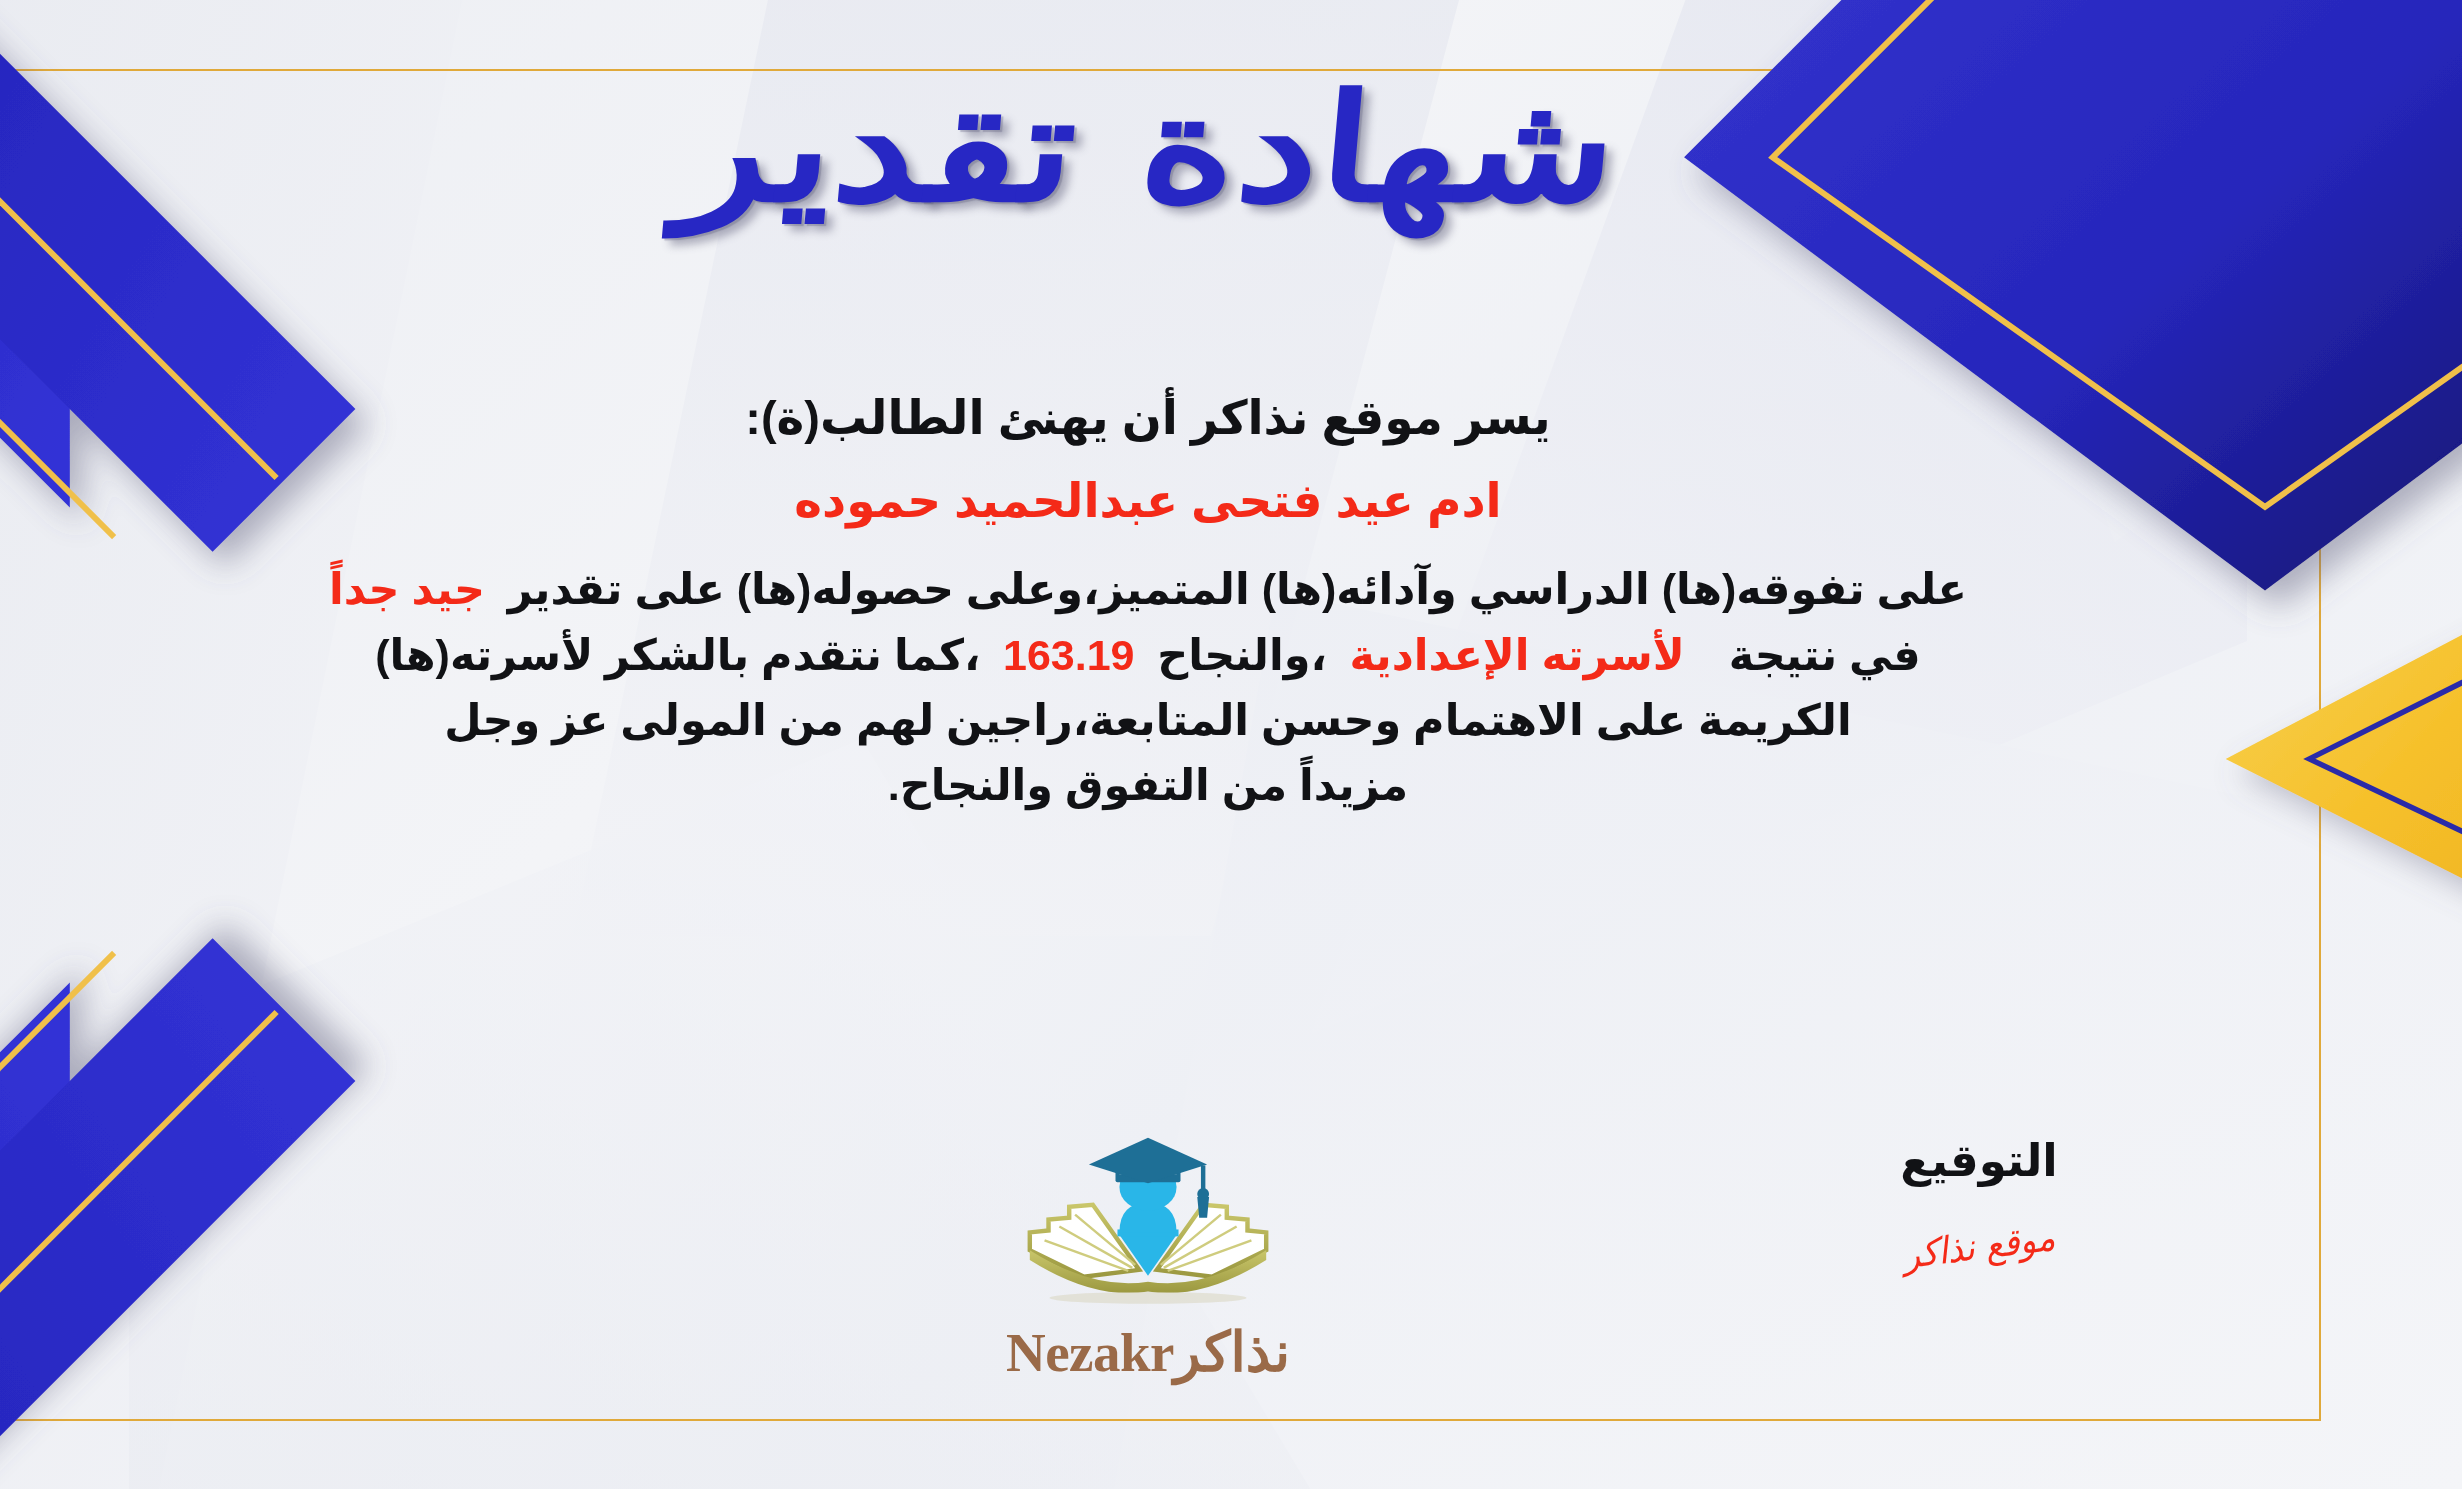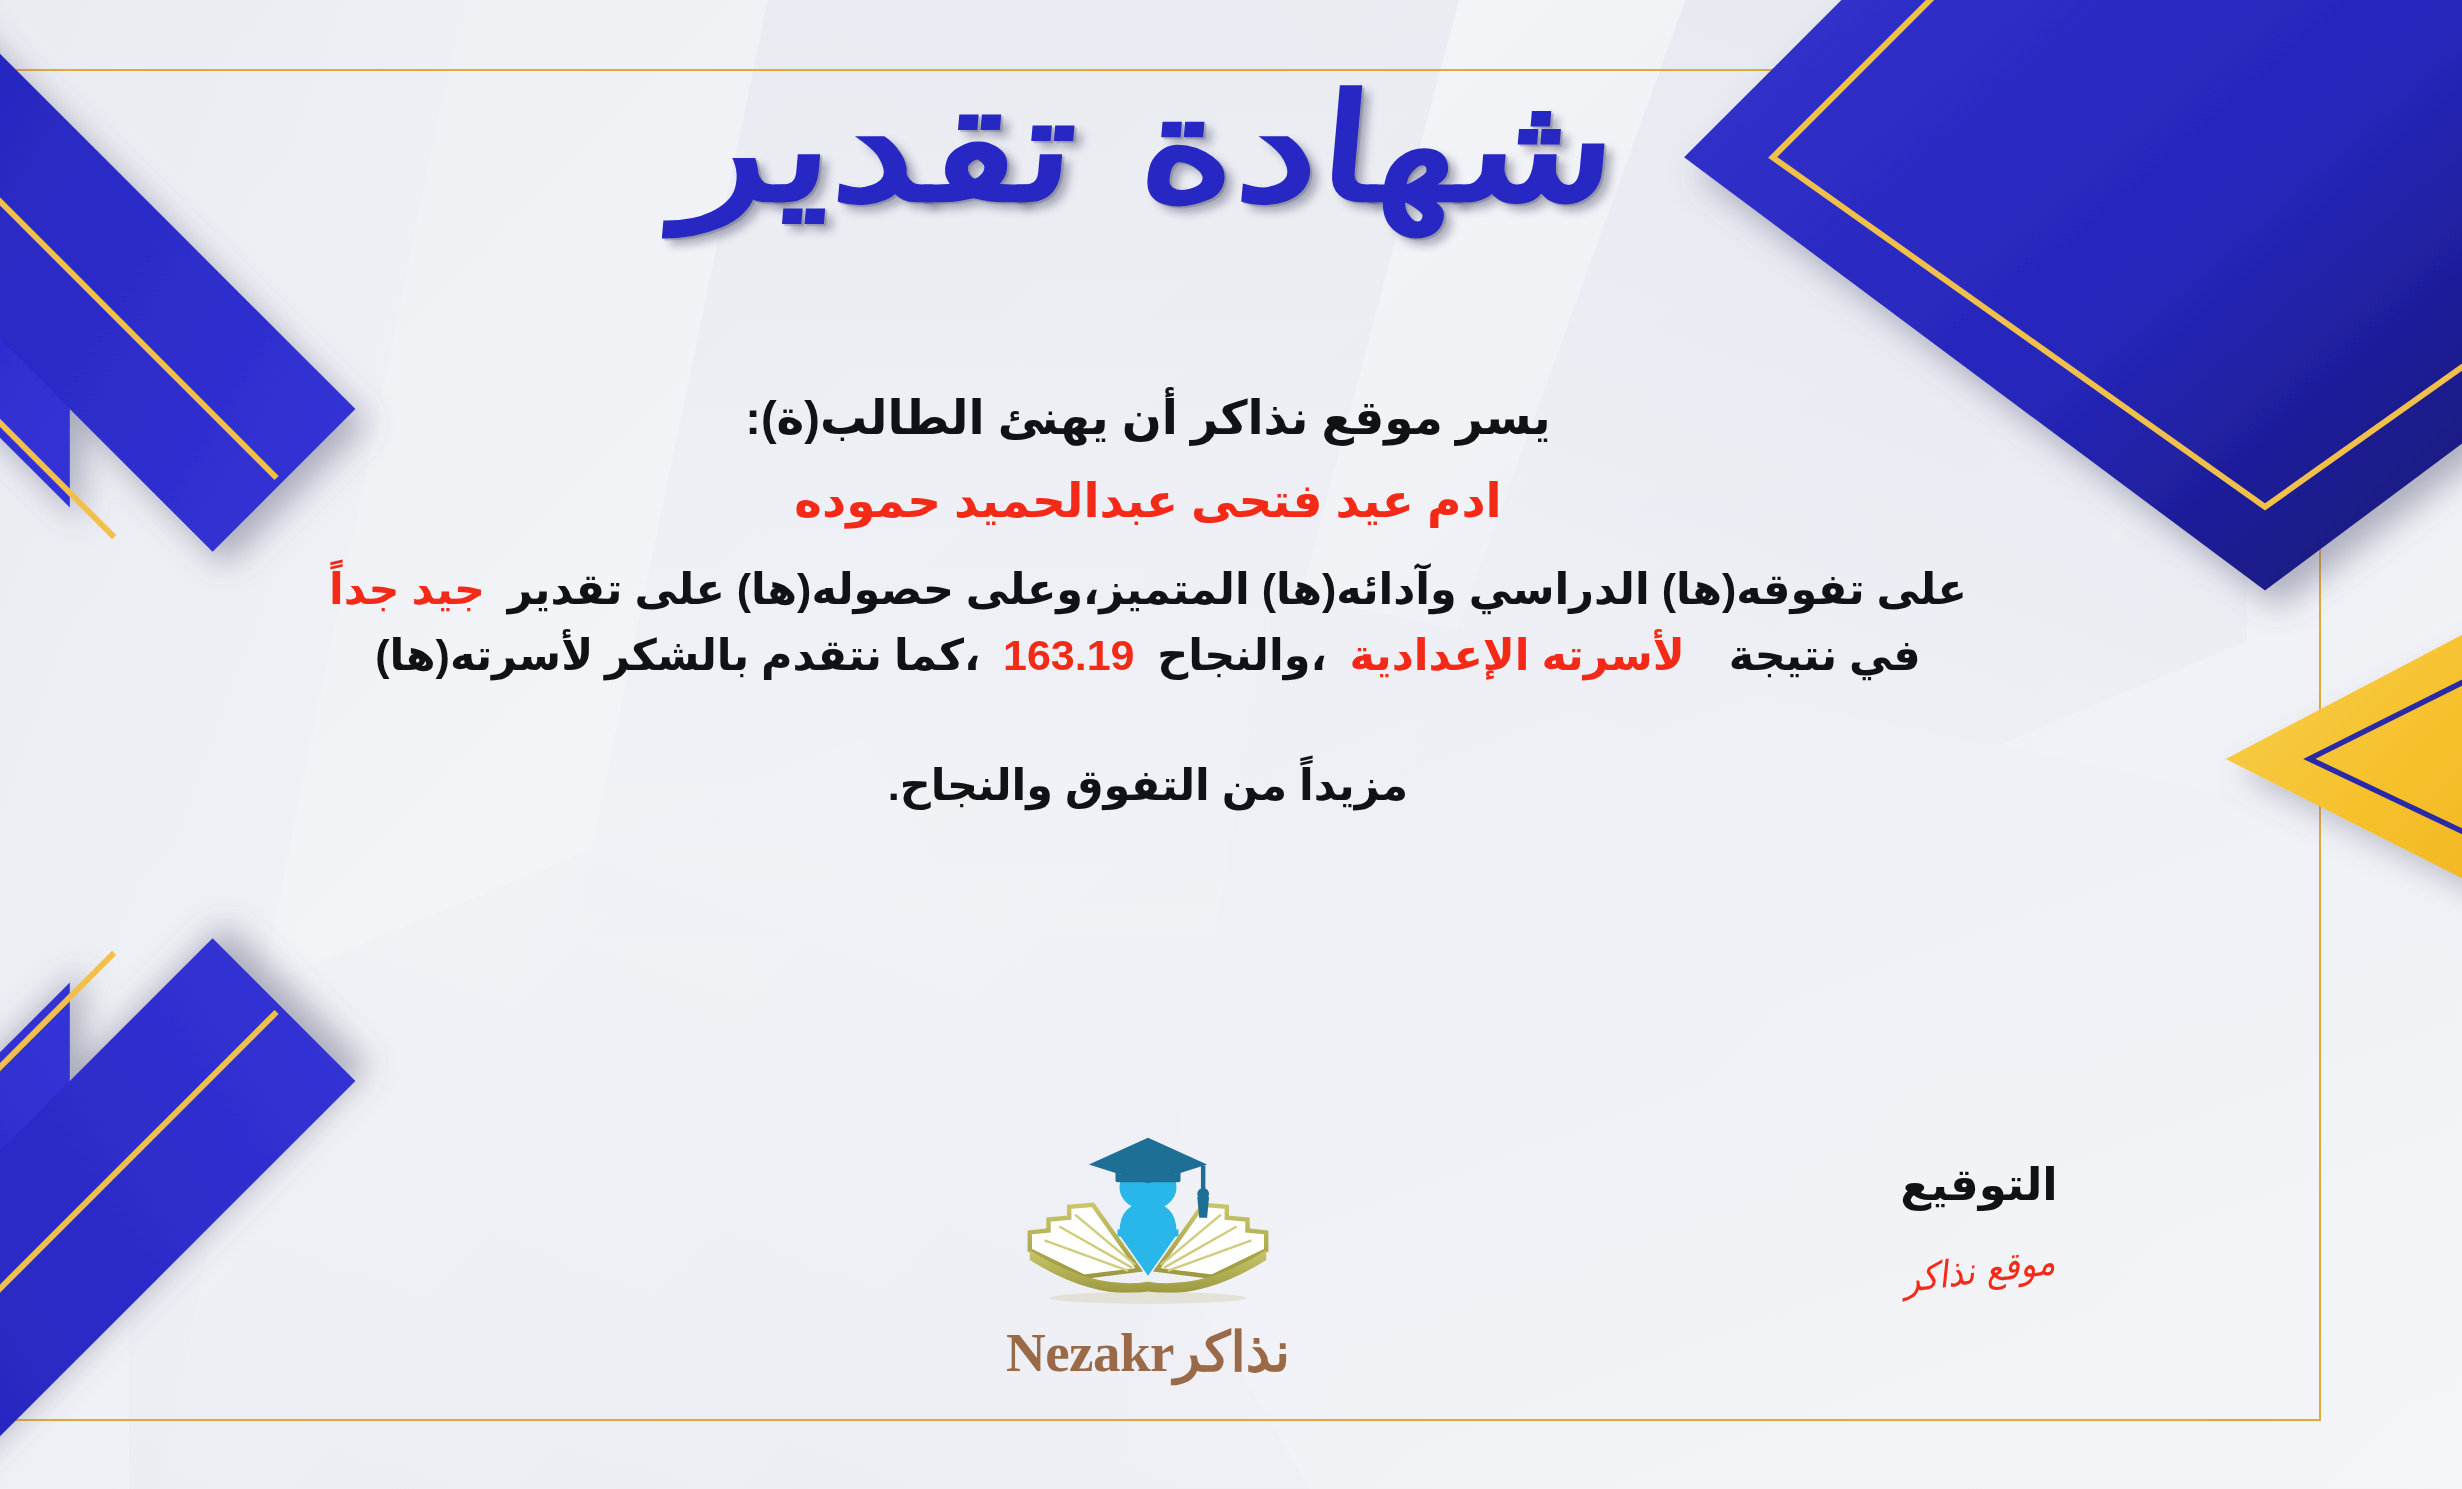--- a/index.html
+++ b/index.html
@@ -141,21 +141,20 @@
     right: 345px;
     top: 1138px;
     text-align: center;
     width: 276px;
   }
   .sign-label {
     font-size: 45px;
     font-weight: 600;
     color: #111215;
     line-height: 1;
-    margin-top: 24px;
   }
   .sign-script {
     margin-top: 42px;
     font-family: "DejaVu Serif", serif;
     font-size: 37px;
     font-weight: 400;
     font-style: italic;
     color: #f42a18;
     transform: rotate(-7deg) scaleX(.92);
     display: inline-block;
@@ -286,21 +285,21 @@
 
   <div class="body">
 
     <div class="line-intro">يسر موقع نذاكر أن يهنئ الطالب(ة):</div>
 
     <div class="student-name">ادم عيد فتحى عبدالحميد حموده</div>
 
     <div class="para">
       <span>على تفوقه(ها) الدراسي وآدائه(ها) المتميز،وعلى حصوله(ها) على تقدير</span><span class="sp-sm"></span><span class="hl">جيد جداً</span><br>
       <span>في نتيجة</span><span class="sp"></span><span class="hl">لأسرته الإعدادية</span><span class="sp-sm"></span><span>،والنجاح</span><span class="sp-sm"></span><span class="hl">163.19</span><span class="sp-sm"></span><span>،كما نتقدم بالشكر لأسرته(ها)</span><br>
-      <br>
+      <span>الكريمة على الاهتمام وحسن المتابعة،راجين لهم من المولى عز وجل</span><br>
       <span>مزيداً من التفوق والنجاح.</span>
     </div>
   </div>
 
   <div class="sign-block">
     <div class="sign-label">التوقيع</div>
     <div class="sign-script">موقع نذاكر</div>
   </div>
 
   <div class="logo">

